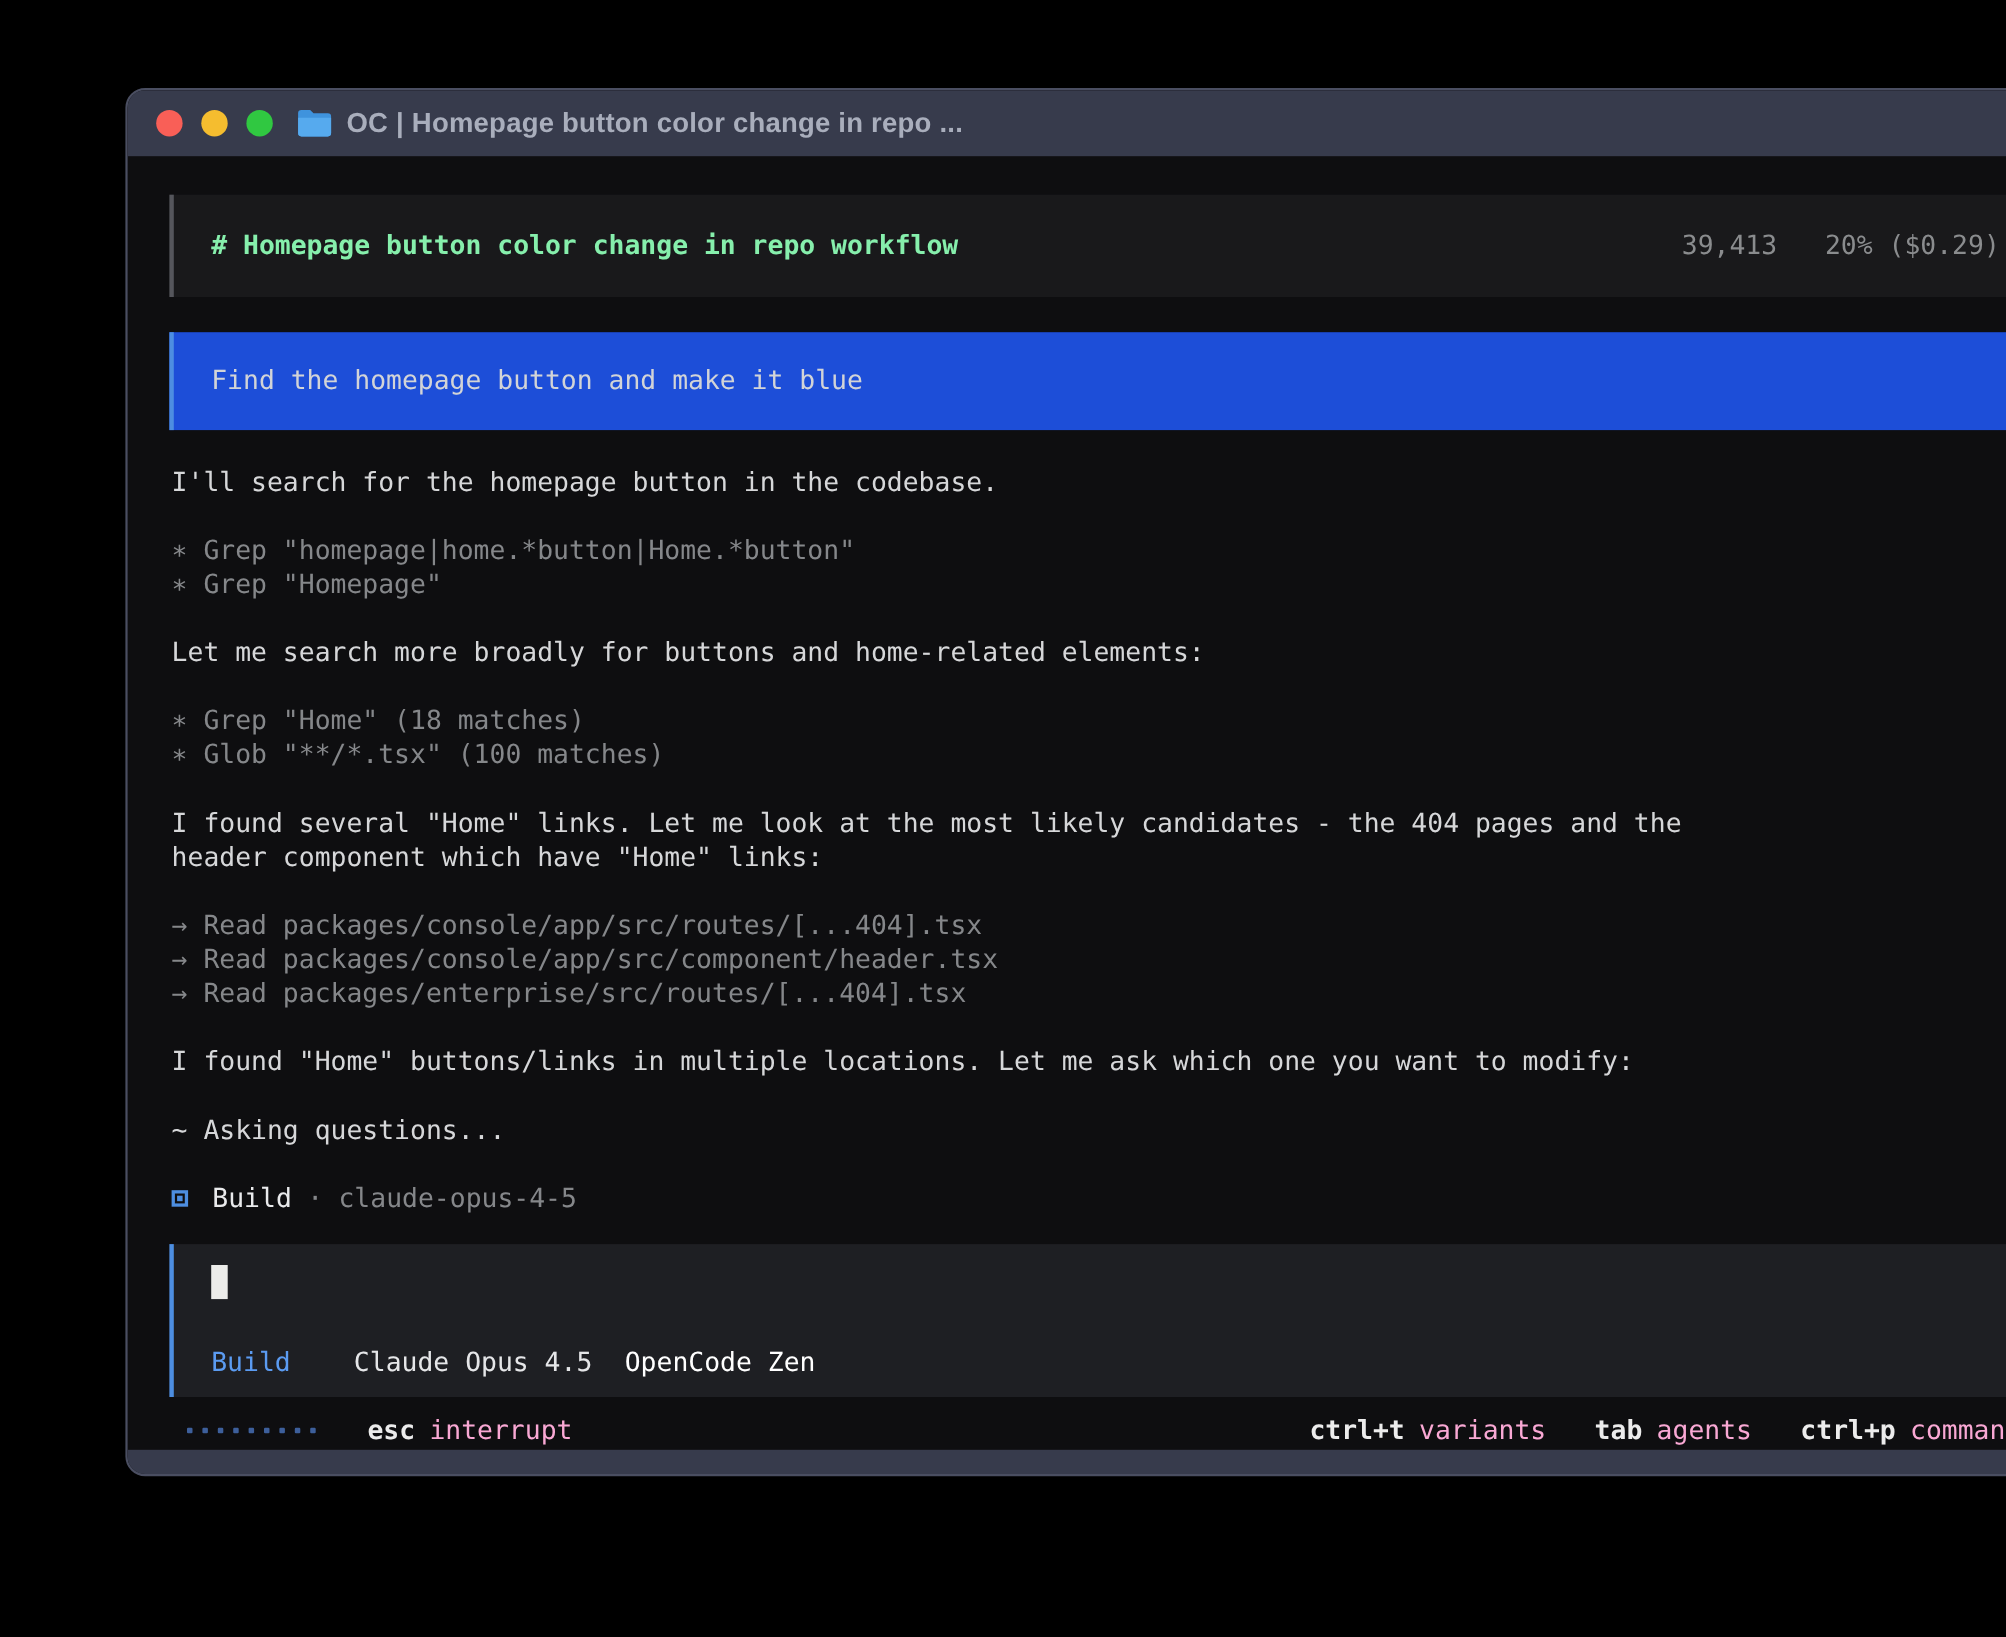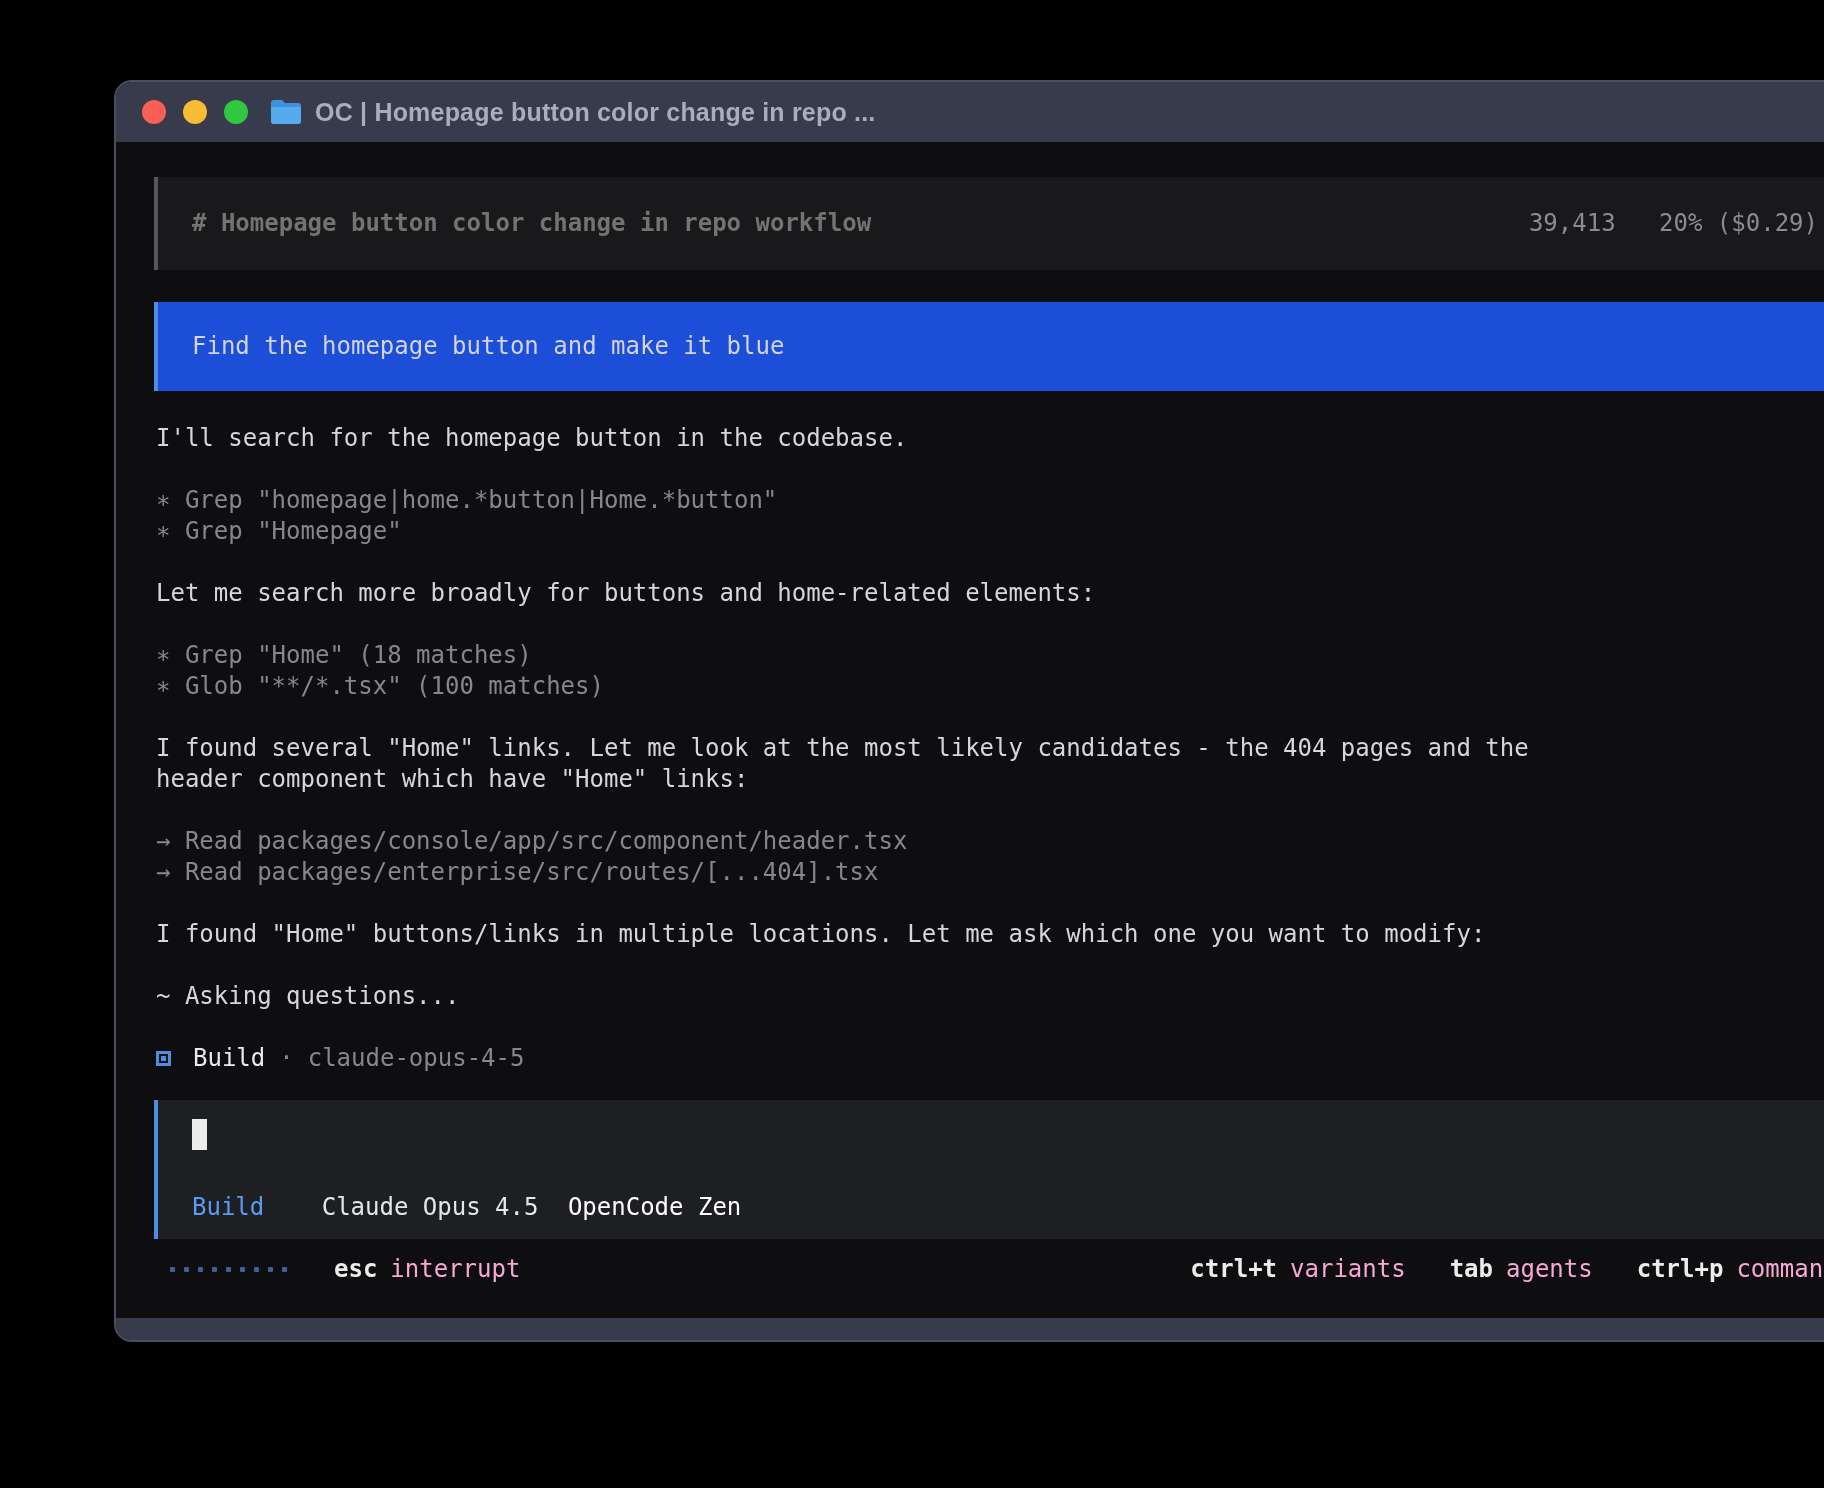--- a/index.html
+++ b/index.html
@@ -55,21 +55,21 @@
 
   .session-header {
     background: #19191b;
     border-left: 4px solid #55565c;
     padding: 31px 36px 31px 34px;
     display: flex;
     justify-content: space-between;
     align-items: center;
     white-space: nowrap;
   }
-  .session-title { font-weight: bold; color: #737373; }
+  .session-title { font-weight: bold; color: #86efac; }
   .session-stats { color: #8a8c8e; }
   .session-stats .ctx { margin-left: 29px; }
 
   .user-message {
     margin-top: 32px;
     background: #1d4ed8;
     border-left: 4px solid #4d8ee1;
     padding: 29px 36px 29px 34px;
     color: #d2d4d7;
   }
@@ -185,20 +185,21 @@
       <p class="text">Let me search more broadly for buttons and home-related elements:</p>
 
       <div class="tool-group">
         <div class="tool-line">∗ Grep "Home" (18 matches)</div>
         <div class="tool-line">∗ Glob "**/*.tsx" (100 matches)</div>
       </div>
 
       <p class="text">I found several "Home" links. Let me look at the most likely candidates - the 404 pages and the header component which have "Home" links:</p>
 
       <div class="tool-group">
+        <div class="tool-line">→ Read packages/console/app/src/routes/[...404].tsx</div>
         <div class="tool-line">→ Read packages/console/app/src/component/header.tsx</div>
         <div class="tool-line">→ Read packages/enterprise/src/routes/[...404].tsx</div>
       </div>
 
       <p class="text">I found "Home" buttons/links in multiple locations. Let me ask which one you want to modify:</p>
 
       <p class="text">~ Asking questions...</p>
 
       <div class="agent-line">
         <span class="agent-icon"></span>

